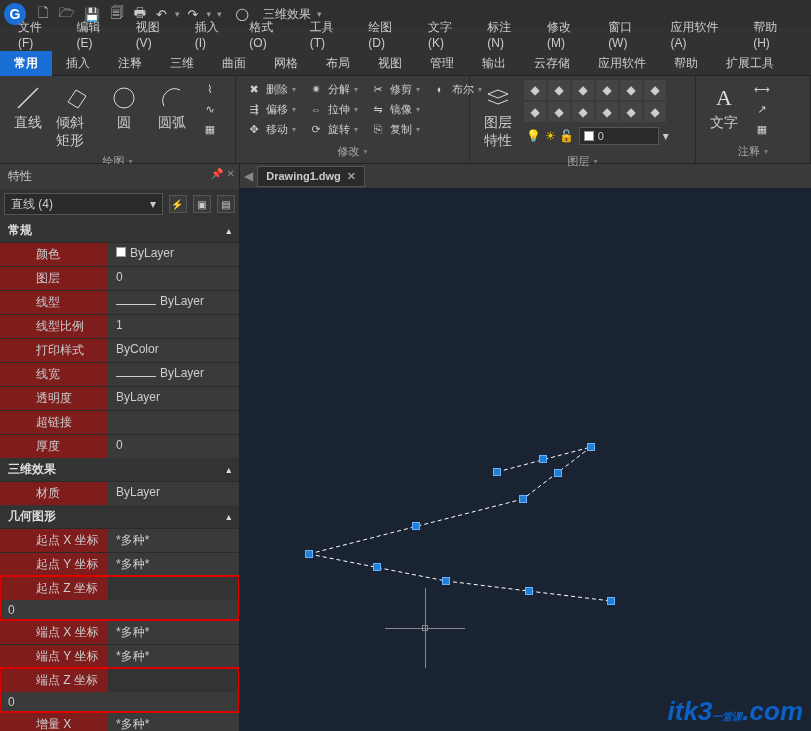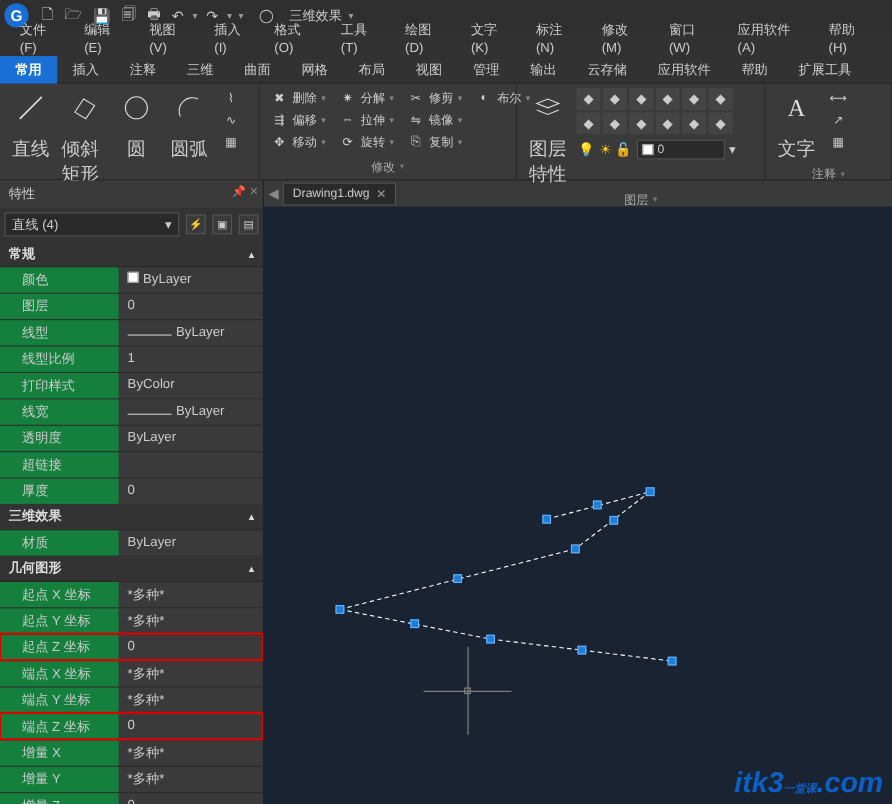--- a/index.html
+++ b/index.html
@@ -14,42 +14,42 @@
 .ribbon-tabs { background: #323232; height: 24px; display: flex; align-items: center; border-bottom: 1px solid #222; }
 .ribbon-tab { padding: 4px 14px; cursor: pointer; color: #ccc; }
 .ribbon-tab.active { background: #1a6fd6; color: #fff; font-weight: bold; }
 .ribbon { background: #3a3a3a; height: 88px; display: flex; border-bottom: 1px solid #222; }
 .ribbon-group { border-right: 1px solid #2a2a2a; padding: 4px 6px; display: flex; flex-direction: column; justify-content: space-between; position: relative; }
 .group-label { text-align: center; font-size: 11px; color: #aaa; padding-top: 2px; display: flex; justify-content: center; align-items: center; gap: 4px; }
 .group-label .arw { font-size: 8px; color: #777; }
 .group-content { display: flex; align-items: flex-start; gap: 4px; flex: 1; }
 .big-btn { display: flex; flex-direction: column; align-items: center; justify-content: center; width: 44px; padding: 2px; cursor: pointer; }
 .big-btn .ic { height: 32px; display: flex; align-items: center; justify-content: center; color: #ddd; }
-.big-btn .lbl { font-size: 17px; color: #ccc; margin-top: 10px; }
+.big-btn .lbl { font-size: 14px; color: #ccc; margin-top: 0; }
 .small-btn-col { display: flex; flex-direction: column; gap: 2px; }
 .small-btn { display: flex; align-items: center; gap: 4px; padding: 1px 4px; cursor: pointer; font-size: 11px; color: #ccc; white-space: nowrap; }
 .small-btn .ic { width: 16px; height: 16px; display: inline-flex; align-items: center; justify-content: center; }
 .layer-grid { display: grid; grid-template-columns: repeat(6, 22px); grid-template-rows: repeat(2, 20px); gap: 2px; }
 .layer-cell { background: #444; width: 22px; height: 20px; display: flex; align-items: center; justify-content: center; cursor: pointer; }
 .layer-bar { display: flex; align-items: center; gap: 4px; padding: 2px; }
 .layer-combo { background: #2a2a2a; border: 1px solid #555; height: 18px; width: 80px; display: flex; align-items: center; padding: 0 4px; font-size: 11px; }
 .main { display: flex; height: calc(731px - 28px - 24px - 24px - 88px); }
 .properties { width: 240px; background: #333; border-right: 1px solid #222; display: flex; flex-direction: column; }
 .panel-header { background: #3a3a3a; padding: 4px 8px; font-size: 12px; color: #ccc; }
 .obj-selector { display: flex; align-items: center; gap: 6px; padding: 4px; background: #333; }
 .obj-combo { flex: 1; background: #2a2a2a; border: 1px solid #555; height: 22px; display: flex; align-items: center; justify-content: space-between; padding: 0 6px; cursor: pointer; }
 .qs-btn { width: 18px; height: 18px; background: #3a3a3a; border: 1px solid #555; cursor: pointer; display: flex; align-items: center; justify-content: center; font-size: 10px; }
 .section-head { background: #333; padding: 3px 8px; font-weight: bold; color: #ddd; display: flex; justify-content: space-between; align-items: center; }
 .prop-row { display: flex; border-top: 1px solid #2a2a2a; }
-.prop-label { width: 108px; padding: 3px 8px 3px 20px; color: #ccc; background: #15803d; }
+.prop-label { width: 108px; padding: 3px 8px 3px 36px; color: #ccc; background: #7f1d1d; }
 .prop-value { flex: 1; padding: 3px 8px; color: #ccc; background: #3a3a3a; }
-.prop-row.hl { outline: 2px solid #d00; outline-offset: -1px; position: relative; z-index: 2; }
+.prop-row.hl { outline: 2px solid #d00; outline-offset: -1px; position: relative; z-index: 2; flex-direction: column; }
 .canvas-area { flex: 1; display: flex; flex-direction: column; background: #1a2332; }
 .doc-tabs { background: #3a3a3a; height: 24px; display: flex; align-items: center; padding: 0 4px; gap: 4px; }
-.doc-tab { padding: 3px 8px; display: flex; align-items: center; gap: 6px; cursor: pointer; font-size: 11px; border: 1px solid #555; background: #2a2a2a; }
+.doc-tab { padding: 3px 8px; display: flex; align-items: center; gap: 6px; cursor: pointer; font-size: 11px; border: 1px solid #555; background: #2a2a2a; font-weight: bold; }
 .doc-tab .x { color: #999; cursor: pointer; }
 .canvas { flex: 1; position: relative; background: #1a2332; overflow: hidden; }
 .grip { position: absolute; width: 8px; height: 8px; background: #1e7fd6; border: 1px solid #6ab0ff; }
 .watermark { position: absolute; bottom: 4px; right: 8px; font-size: 26px; font-weight: bold; font-style: italic; color: #0a62c8; }
 .watermark .sub { font-size: 10px; color: #0a62c8; }
 .watermark .com { color: #0a62c8; }
 svg.drawing { position: absolute; inset: 0; width: 100%; height: 100%; }
 .cross-h { position: absolute; height: 1px; background: #888; width: 80px; }
 .cross-v { position: absolute; width: 1px; background: #888; height: 80px; }
 .cross-c { position: absolute; width: 6px; height: 6px; border: 1px solid #888; }

